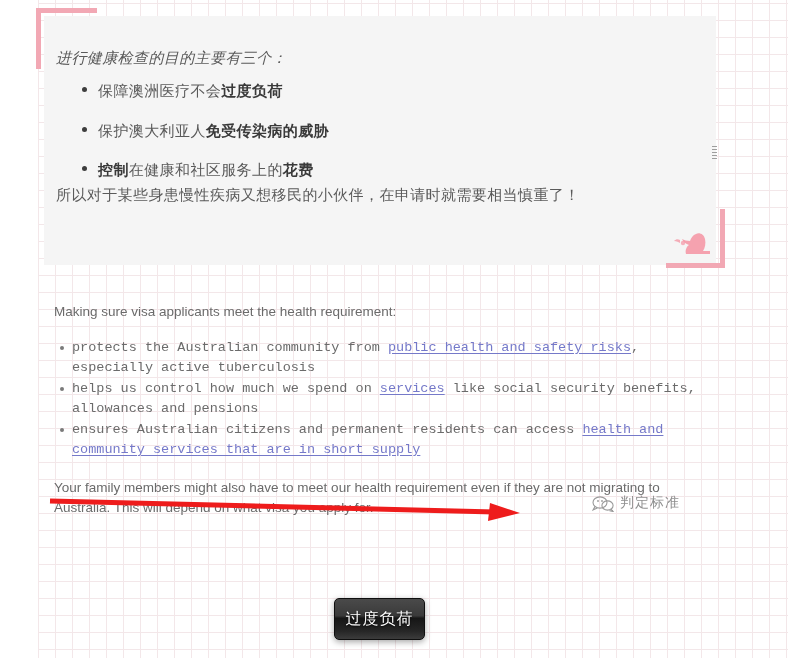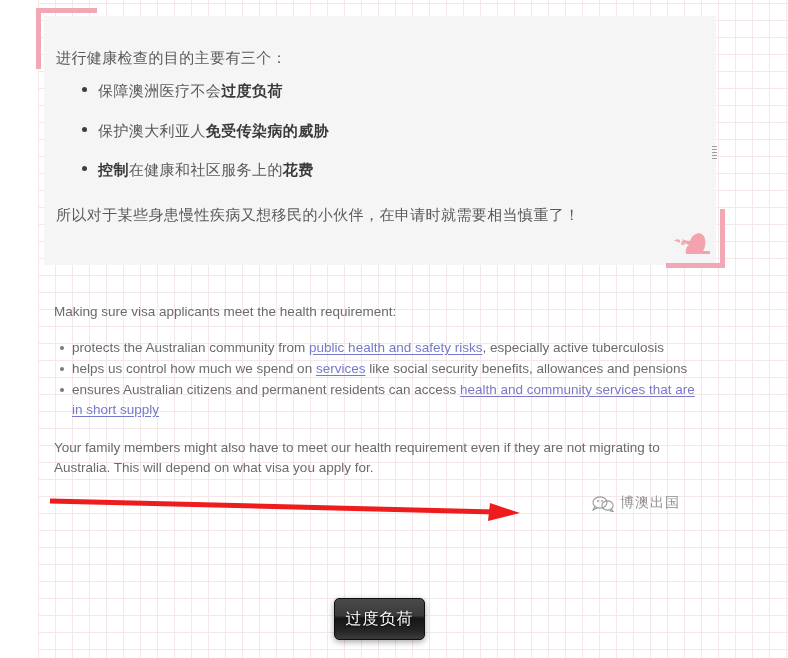--- a/index.html
+++ b/index.html
@@ -80,20 +80,21 @@
     color: #5a5a5a;
     font-size: 15px;
     line-height: 1.7;
     letter-spacing: 0.4px;
   }
   #quote-intro {
     position: absolute;
     left: 12px;
     top: 29px;
     white-space: nowrap;
+    font-style: italic;
   }
   #quote-list {
     position: absolute;
     left: 32px;
     top: 62px;
     margin: 0;
     padding: 0 0 0 22px;
     list-style: none;
   }
   #quote-list li {
@@ -108,40 +109,41 @@
     top: 9px;
     width: 5px;
     height: 5px;
     border-radius: 50%;
     background: #3d3d3d;
   }
   .bold-zh { font-weight: bold; color: #3a3a3a; }
   #quote-outro {
     position: absolute;
     left: 12px;
-    top: 186px;
+    top: 166px;
     white-space: nowrap;
   }
 
   
   #en-block {
     position: absolute;
     left: 54px;
     top: 298px;
     width: 660px;
     z-index: 4;
     color: #6b6b6b;
     font-size: 13.5px;
     line-height: 20px;
   }
   #en-lead { margin: 4px 0 16px 0; }
   #en-list {
     margin: 0 16px 18px 0;
     padding: 0 0 0 18px;
     list-style: none;
+    font-family: Liberation Mono, monospace;
   }
   #en-list li {
     position: relative;
     margin-bottom: 1px;
   }
   #en-list li::before {
     content: "";
     position: absolute;
     left: -12px;
     top: 8px;
@@ -288,18 +290,18 @@
 
 <div id="watermark">
   <svg width="22" height="17" viewBox="0 0 22 17">
     <ellipse cx="8" cy="7.5" rx="7" ry="5.6" fill="none" stroke="#9a9a9a" stroke-width="1.1"></ellipse>
     <path d="M3 11.5 L1 15 L5.3 13" fill="none" stroke="#9a9a9a" stroke-width="1.1"></path>
     <ellipse cx="15.5" cy="10.5" rx="5.6" ry="4.6" fill="none" stroke="#9a9a9a" stroke-width="1.1"></ellipse>
     <path d="M19 14 L21 16.5 L17.5 15.6" fill="none" stroke="#9a9a9a" stroke-width="1.1"></path>
     <circle cx="6" cy="6" r="0.9" fill="#9a9a9a"></circle>
     <circle cx="10" cy="6" r="0.9" fill="#9a9a9a"></circle>
   </svg>
-  <span class="wm-text">博澳出国</span>
+  <span class="wm-text">判定标准</span>
 </div>
 
 <div id="criteria-button">
   <span class="btn-label">过度负荷</span>
 </div>
 
 </body></html>

